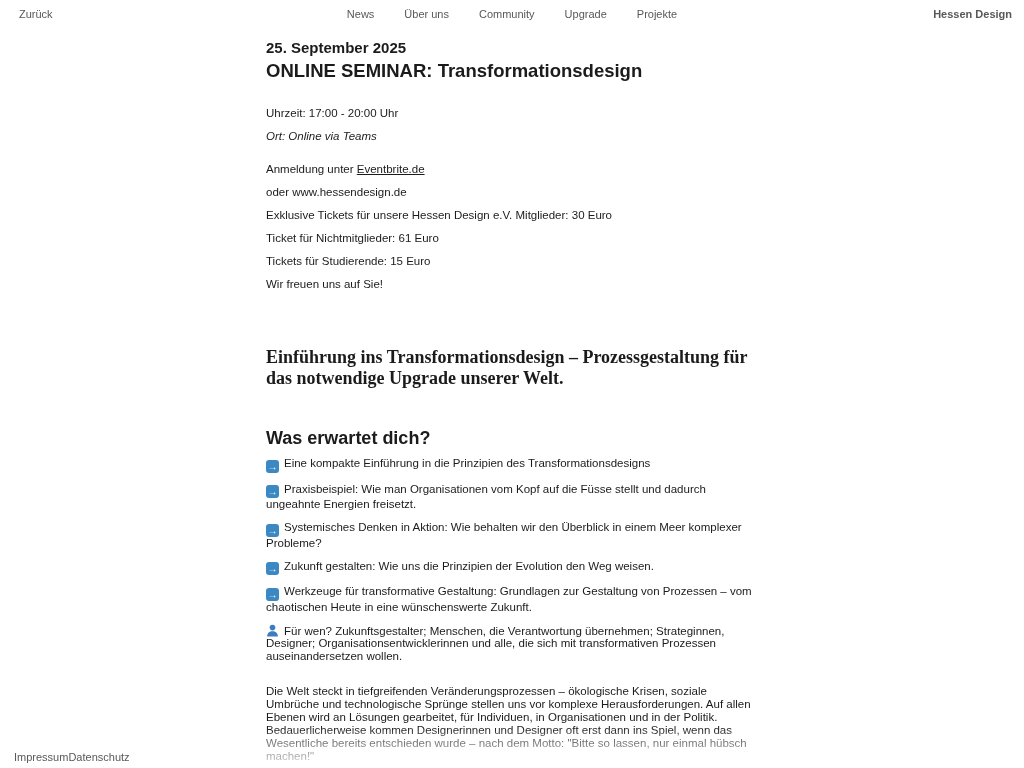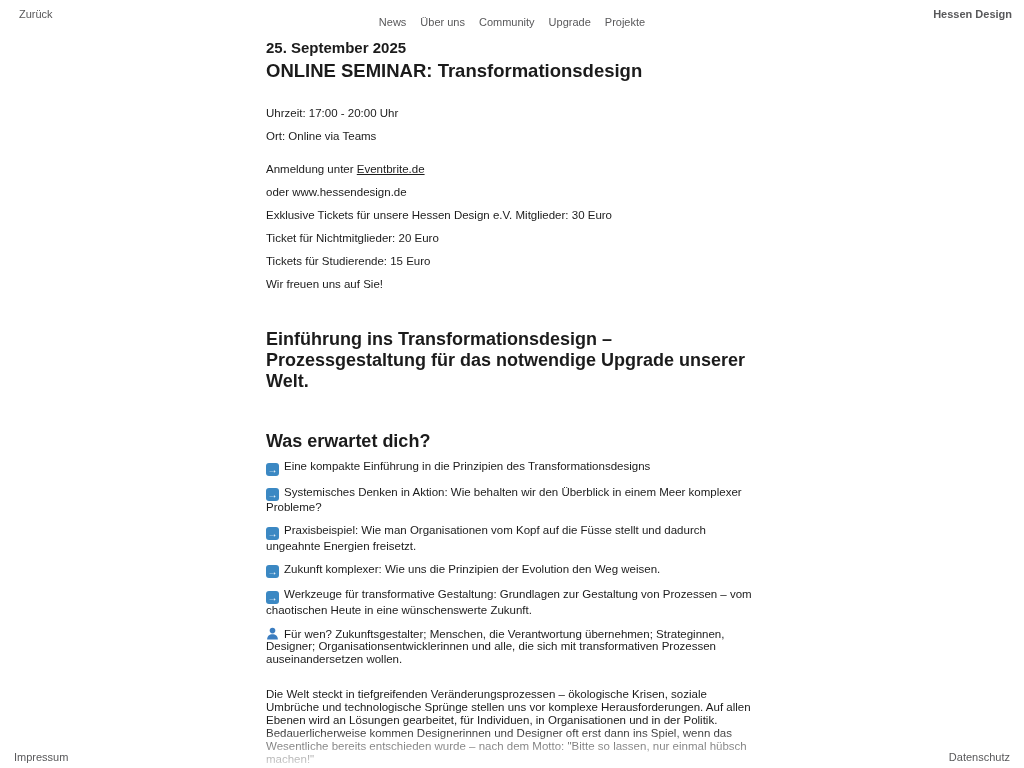--- a/index.html
+++ b/index.html
@@ -22,24 +22,24 @@
   .back-link {
     position: absolute;
     left: 19px; top: 8px;
     font-size: 11px;
     color: #58585a;
     text-decoration: none;
     cursor: pointer;
   }
   .main-nav {
     position: absolute;
-    left: 50%; top: 16px;
+    left: 50%; top: 8px;
     transform: translateX(-50%);
     display: flex;
-    gap: 14px;
+    gap: 30px;
     white-space: nowrap;
   }
   .main-nav a {
     font-size: 11px;
     color: #58585a;
     text-decoration: none;
     cursor: pointer;
   }
   .brand {
     position: absolute;
@@ -77,23 +77,23 @@
     line-height: 21px;
     font-weight: 700;
     color: #1b1b1b;
   }
   h2 {
     font-size: 18px;
     line-height: 21px;
     font-weight: 700;
     color: #1b1b1b;
   }
-  .h2-intro   { margin: 38px 0 4px 0; }
+  .h2-intro   { margin: 56px 0 4px 0; font-family: Liberation Serif, serif; }
   .h2-expect  { margin: 39px 0 8px 0; }
-  .mb-extra   { margin-bottom: 20px !important; }
+  .mb-extra   { margin-bottom: 20px !important; font-style: italic; }
   .content a.inline-link {
     color: #1b1b1b;
     text-decoration: underline;
     cursor: pointer;
   }
   .description { margin-top: 22px !important; }
 
   
   .arrow-icon {
     display: inline-flex;
@@ -125,21 +125,20 @@
       rgba(255,255,255,0) 0%,
       rgba(255,255,255,0.35) 30%,
       rgba(255,255,255,0.85) 100%);
     pointer-events: none;
   }
   .footer {
     position: absolute;
     left: 0; right: 0; bottom: 0;
     padding: 0 14px 5px 14px;
     display: flex;
-    justify-content: space-between;
   }
   .footer a {
     font-size: 11px;
     color: #58585a;
     text-decoration: none;
     cursor: pointer;
   }
 </style>
 </head>
 <body>
@@ -160,32 +159,32 @@
   <p class="event-date">25. September 2025</p>
   <h1>ONLINE SEMINAR: Transformationsdesign</h1>
 
   <p>Uhrzeit: 17:00 - 20:00 Uhr</p>
   <p class="mb-extra">Ort: Online via Teams</p>
 
   <p><span>Anmeldung unter </span><a class="inline-link">Eventbrite.de</a></p>
   <p>oder www.hessendesign.de</p>
 
   <p>Exklusive Tickets für unsere Hessen Design e.V. Mitglieder: 30 Euro</p>
-  <p>Ticket für Nichtmitglieder: 20 Euro</p>
+  <p>Ticket für Nichtmitglieder: 61 Euro</p>
   <p>Tickets für Studierende: 15 Euro</p>
   <p>Wir freuen uns auf Sie!</p>
 
   <h2 class="h2-intro">Einführung ins Transformationsdesign – Prozessgestaltung für das notwendige Upgrade unserer Welt.</h2>
 
   <h2 class="h2-expect">Was erwartet dich?</h2>
 
   <p class="bullet"><span class="arrow-icon">→</span><span>Eine kompakte Einführung in die Prinzipien des Transformationsdesigns</span></p>
+  <p class="bullet"><span class="arrow-icon">→</span><span>Praxisbeispiel: Wie man Organisationen vom Kopf auf die Füsse stellt und dadurch ungeahnte Energien freisetzt.</span></p>
   <p class="bullet"><span class="arrow-icon">→</span><span>Systemisches Denken in Aktion: Wie behalten wir den Überblick in einem Meer komplexer Probleme?</span></p>
-  <p class="bullet"><span class="arrow-icon">→</span><span>Praxisbeispiel: Wie man Organisationen vom Kopf auf die Füsse stellt und dadurch ungeahnte Energien freisetzt.</span></p>
-  <p class="bullet"><span class="arrow-icon">→</span><span>Zukunft komplexer: Wie uns die Prinzipien der Evolution den Weg weisen.</span></p>
+  <p class="bullet"><span class="arrow-icon">→</span><span>Zukunft gestalten: Wie uns die Prinzipien der Evolution den Weg weisen.</span></p>
   <p class="bullet"><span class="arrow-icon">→</span><span>Werkzeuge für transformative Gestaltung: Grundlagen zur Gestaltung von Prozessen – vom chaotischen Heute in eine wünschenswerte Zukunft.</span></p>
   <p class="bullet"><span class="person-icon"><svg width="13" height="13" viewBox="0 0 13 13">
           <circle cx="6.5" cy="3.6" r="2.8" fill="#3b7dc0"></circle>
           <path d="M6.5 7.2 C3.5 7.2 1.2 9.1 1.1 12.4 L11.9 12.4 C11.8 9.1 9.5 7.2 6.5 7.2 Z" fill="#3b7dc0"></path>
         </svg></span><span>Für wen? Zukunftsgestalter; Menschen, die Verantwortung übernehmen; Strateginnen, Designer; Organisationsentwicklerinnen und alle, die sich mit transformativen Prozessen auseinandersetzen wollen.</span></p>
 
   <p class="description">Die Welt steckt in tiefgreifenden Veränderungsprozessen – ökologische Krisen, soziale Umbrüche und technologische Sprünge stellen uns vor komplexe Herausforderungen. Auf allen Ebenen wird an Lösungen gearbeitet, für Individuen, in Organisationen und in der Politik. Bedauerlicherweise kommen Designerinnen und Designer oft erst dann ins Spiel, wenn das Wesentliche bereits entschieden wurde – nach dem Motto: "Bitte so lassen, nur einmal hübsch machen!"</p>
 </main>
 
 <div class="bottom-fade"></div>

